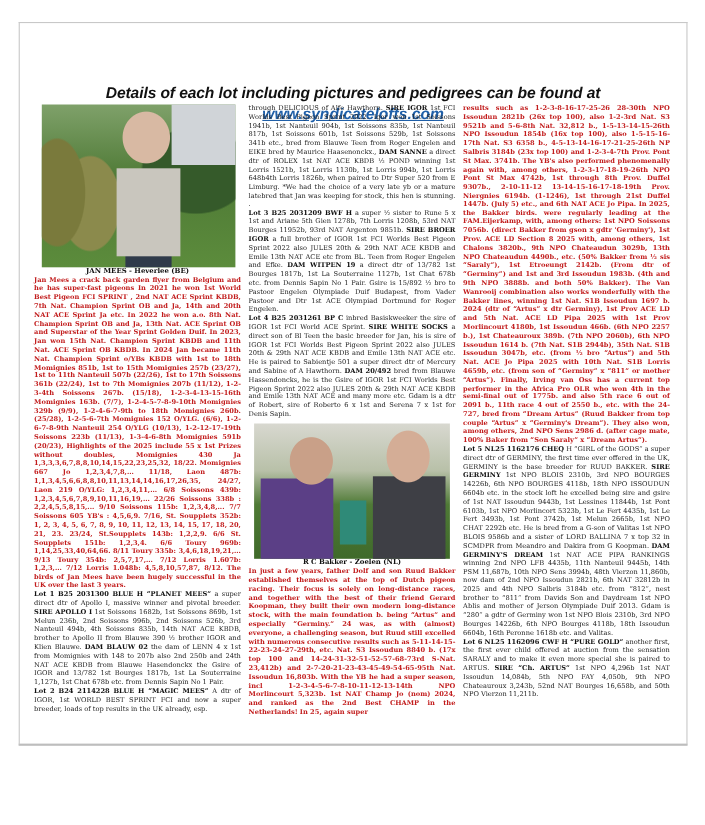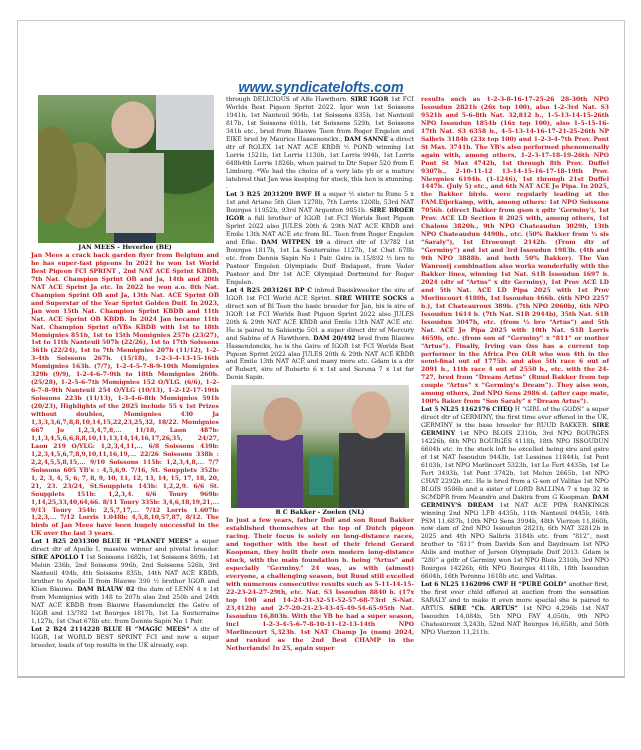--- a/index.html
+++ b/index.html
@@ -47,20 +47,21 @@
       linear-gradient(#2f8a78, #2f8a78) 78px 70px / 24px 40px no-repeat,
       linear-gradient(180deg, #d8d8d0 0%, #b8c0a8 35%, #4f7a36 60%, #3f6a2a 100%);
   }
 </style>
 </head>
 <body>
 
 <div class="page">
 
   <div class="header">
+    <div class="title">Details of each lot including pictures and pedigrees can be found at</div>
     <a class="link">www.syndicatelofts.com</a>
   </div>
 
   <div class="col" style="left:13px; top:74px; width:188px;">
     <div class="photo p1" title="Jan Mees holding a pigeon in garden"></div>
     <div class="caption">JAN MEES - Heverlee (BE)</div>
     <p class="red">Jan Mees a crack back garden flyer from Belgium and he has super-fast pigeons In 2021 he won 1st World Best Pigeon FCI SPRINT , 2nd NAT ACE Sprint KBDB, 7th Nat. Champion Sprint OB and Ja, 14th and 20th NAT ACE Sprint Ja etc. In 2022 he won a.o. 8th Nat. Champion Sprint OB and Ja, 13th Nat. ACE Sprint OB and Superstar of the Year Sprint Golden Duif. In 2023, Jan won 15th Nat. Champion Sprint KBDB and 11th Nat. ACE Sprint OB KBDB. In 2024 Jan became 11th Nat. Champion Sprint o/YBs KBDB with 1st to 18th Momignies 851b, 1st to 15th Momignies 257b (23/27), 1st to 11th Nanteuil 507b (22/26), 1st to 17th Soissons 361b (22/24), 1st to 7th Momignies 207b (11/12), 1-2-3-4th Soissons 267b. (15/18), 1-2-3-4-13-15-16th Momignies 163b. (7/7), 1-2-4-5-7-8-9-10th Momignies 329b (9/9), 1-2-4-6-7-9th to 18th Momignies 260b. (25/28), 1-2-5-6-7th Momignies 152 O/YLG. (6/6), 1-2-6-7-8-9th Nanteuil 254 O/YLG (10/13), 1-2-12-17-19th Soissons 223b (11/13), 1-3-4-6-8th Momignies 591b (20/23), Highlights of the 2025 include 55 x 1st Prizes without doubles, Momignies 430 Ja 1,3,3,3,6,7,8,8,10,14,15,22,23,25,32, 18/22. Momignies 667 Jo 1,2,3,4,7,8,... 11/18, Laon 487b: 1,1,3,4,5,6,6,8,8,10,11,13,14,14,16,17,26,35, 24/27, Laon 219 O/YLG: 1,2,3,4,11,... 6/8 Soissons 439b: 1,2,3,4,5,6,7,8,9,10,11,16,19,... 22/26 Soissons 338b : 2,2,4,5,5,8,15,... 9/10 Soissons 115b: 1,2,3,4,8,... 7/7 Soissons 605 YB's : 4,5,6,9. 7/16, St. Soupplets 352b: 1, 2, 3, 4, 5, 6, 7, 8, 9, 10, 11, 12, 13, 14, 15, 17, 18, 20, 21, 23. 23/24, St.Soupplets 143b: 1,2,2,9. 6/6 St. Soupplets 151b: 1,2,3,4. 6/6 Toury 969b: 1,14,25,33,40,64,66. 8/11 Toury 335b: 3,4,6,18,19,21,... 9/13 Toury 354b: 2,5,7,17,... 7/12 Lorris 1.607b: 1,2,3,... 7/12 Lorris 1.048b: 4,5,8,10,57,87, 8/12. The birds of Jan Mees have been hugely successful in the UK over the last 3 years.</p>
     <p class="blk"><b>Lot 1 B25 2031300 BLUE H “PLANET MEES”</b><span> a super direct dtr of Apollo I, massive winner and pivotal breeder. </span><b>SIRE APOLLO I</b><span> 1st Soissons 1682b, 1st Soissons 869b, 1st Melun 236b, 2nd Soissons 996b, 2nd Soissons 526b, 3rd Nanteuil 494b, 4th Soissons 835b, 14th NAT ACE KBDB, brother to Apollo II from Blauwe 390 ½ brother IGOR and Klien Blauwe. </span><b>DAM BLAUW 02</b><span> the dam of LENN 4 x 1st from Momignies with 148 to 207b also 2nd 250b and 24th NAT ACE KBDB from Blauwe Hasendonckx the Gsire of IGOR and 13/782 1st Bourges 1817b, 1st La Souterraine 1,127b, 1st Chat 678b etc. from Dennis Sapin No 1 Pair.</span></p>
     <p class="blk"><b>Lot 2 B24 2114228 BLUE H “MAGIC MEES”</b><span> A dtr of IGOR, 1st WORLD BEST SPRINT FCI and now a super breeder, loads of top results in the UK already, esp.</span></p>
   </div>

